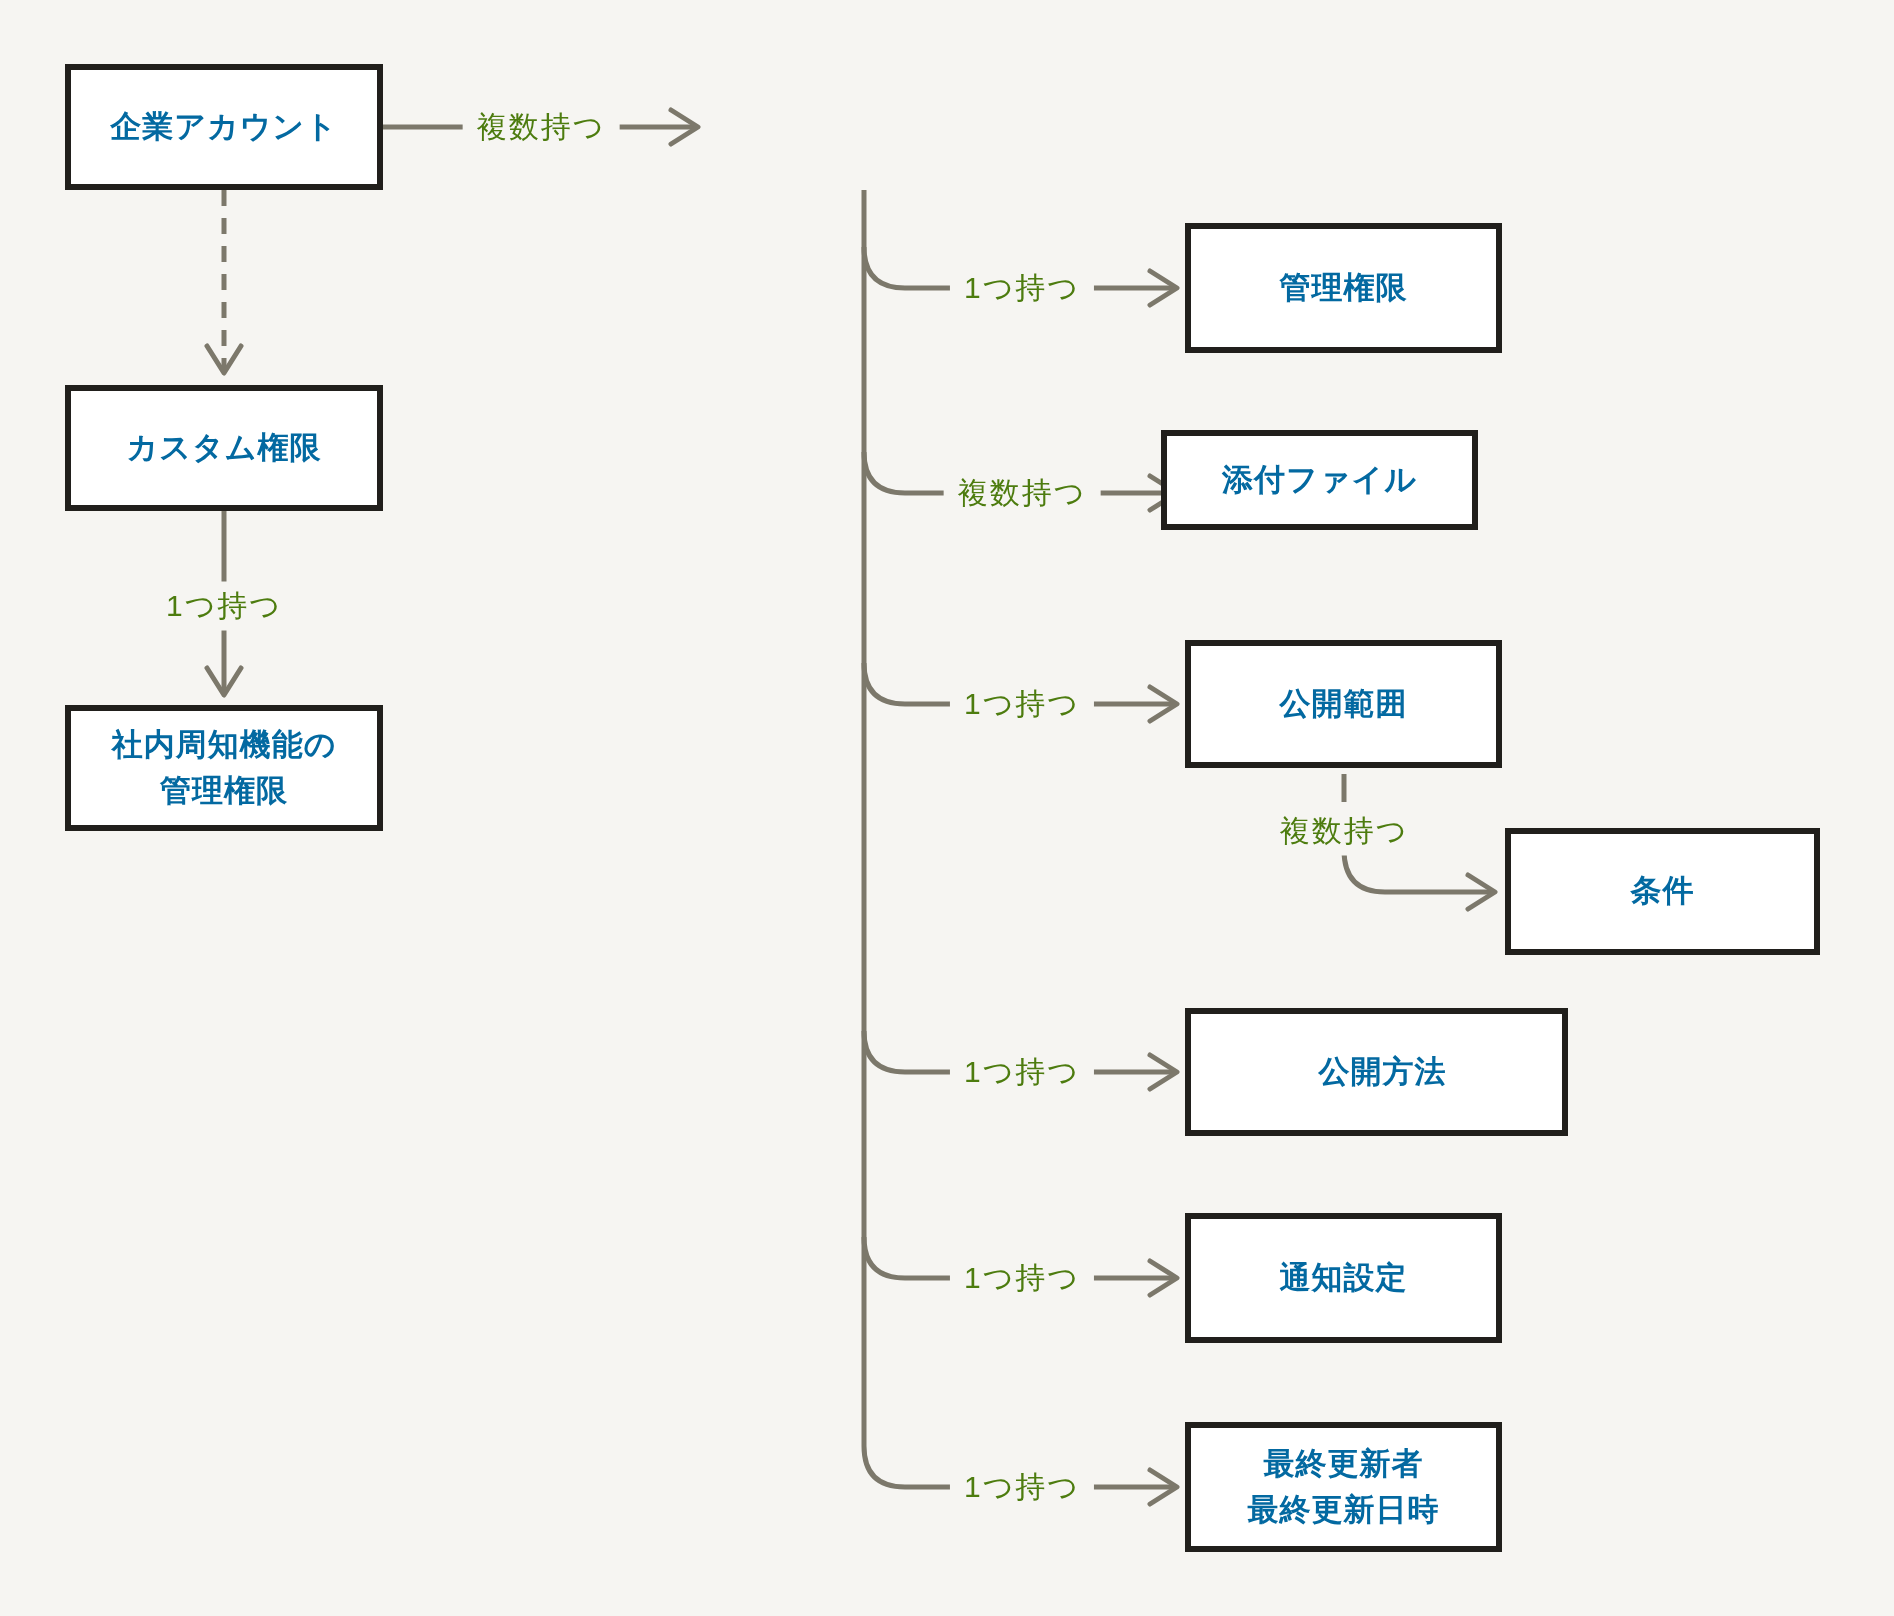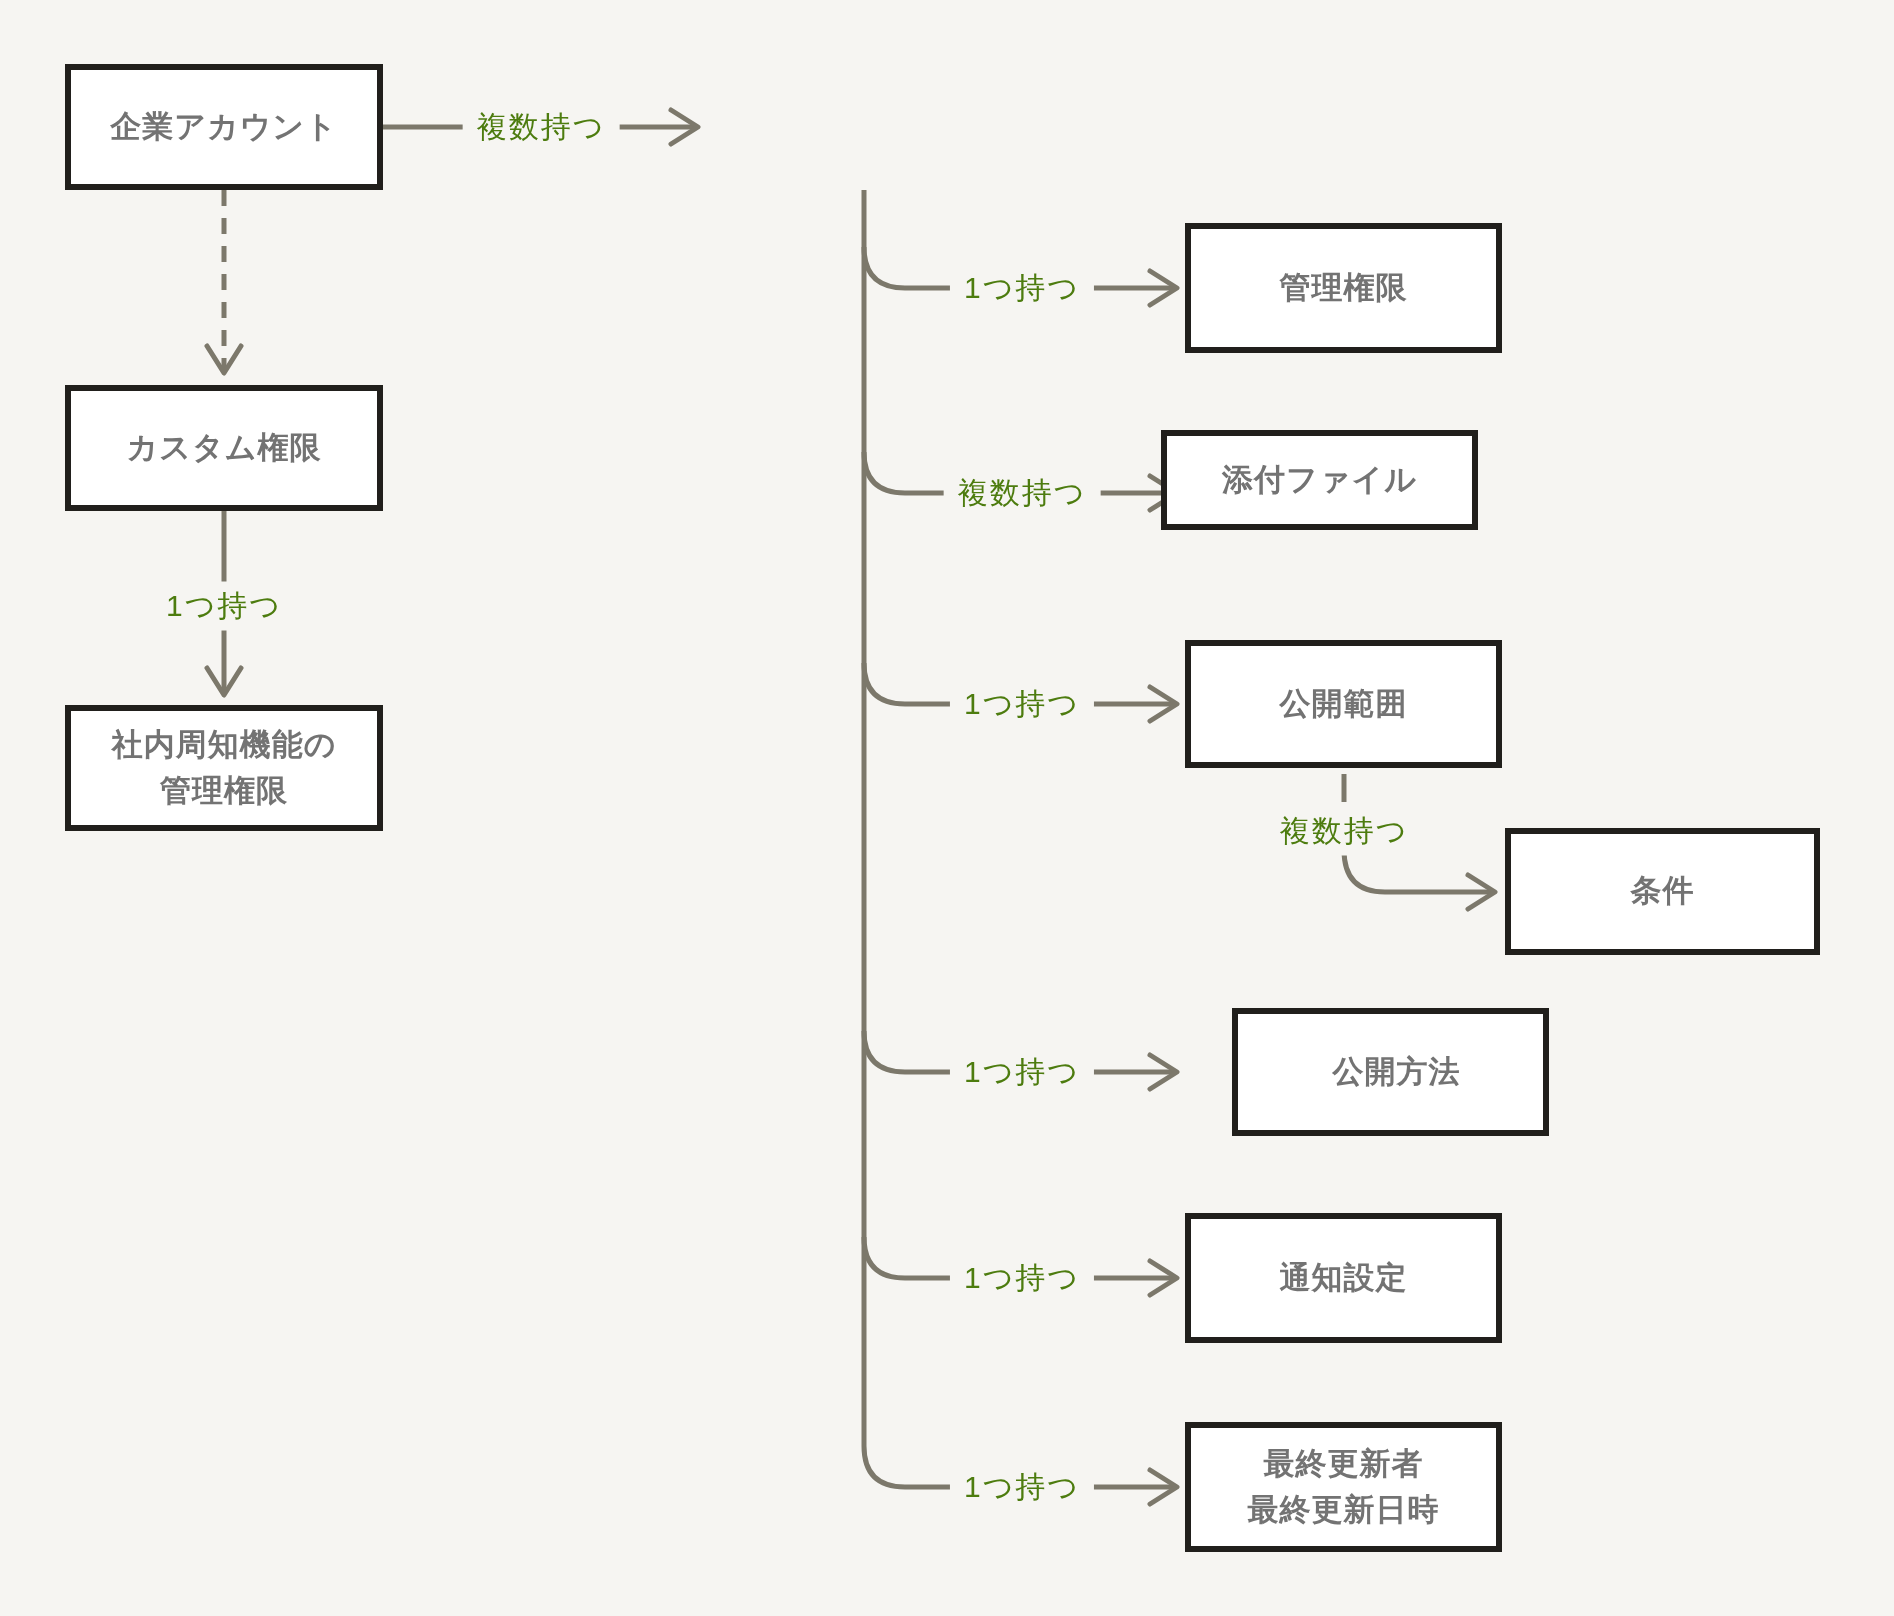--- a/index.html
+++ b/index.html
@@ -15,21 +15,21 @@
     position:absolute;
     box-sizing:border-box;
     background:#ffffff;
     border:6px solid #211f1c;
     display:flex;align-items:center;justify-content:center;
     text-align:center;
     font-weight:bold;
     font-size:31px;
     letter-spacing:1px;
     line-height:1.5;
-    color:#737373;
+    color:#0369a1;
     white-space:pre-line;
   }
   .edge-label{
     position:absolute;
     transform:translate(-50%,-50%);
     background:#f6f5f2;
     padding:4px 14px;
     font-size:30px;
     letter-spacing:2px;
     color:#4d7c0f;
@@ -37,21 +37,21 @@
   }
   
   .n-corp   {left:65px;  top:64px;   width:318px; height:126px;}
   .n-ann    {left:705px; top:64px;   width:318px; height:126px;}
   .n-custom {left:65px;  top:385px;  width:318px; height:126px;}
   .n-admin  {left:65px;  top:705px;  width:318px; height:126px;}
   .n-status {left:1185px;top:223px;  width:317px; height:130px;}
   .n-attach {left:1161px;top:430px;  width:317px; height:100px;}
   .n-scope  {left:1185px;top:640px;  width:317px; height:128px;}
   .n-cond   {left:1505px;top:828px;  width:315px; height:127px;}
-  .n-method {left:1232px;top:1008px; width:317px; height:128px;padding-left:12px;}
+  .n-method {left:1185px;top:1008px; width:383px; height:128px;padding-left:12px;}
   .n-notif  {left:1185px;top:1213px; width:317px; height:130px;}
   .n-last   {left:1185px;top:1422px; width:317px; height:130px;}
   
   .l-top    {left:541px; top:127px;}
   .l-custom {left:224px; top:606px;}
   .l-status {left:1022px;top:288px;}
   .l-attach {left:1022px;top:493px;}
   .l-scope  {left:1022px;top:704px;}
   .l-cond   {left:1344px;top:831px;}
   .l-method {left:1022px;top:1072px;}

